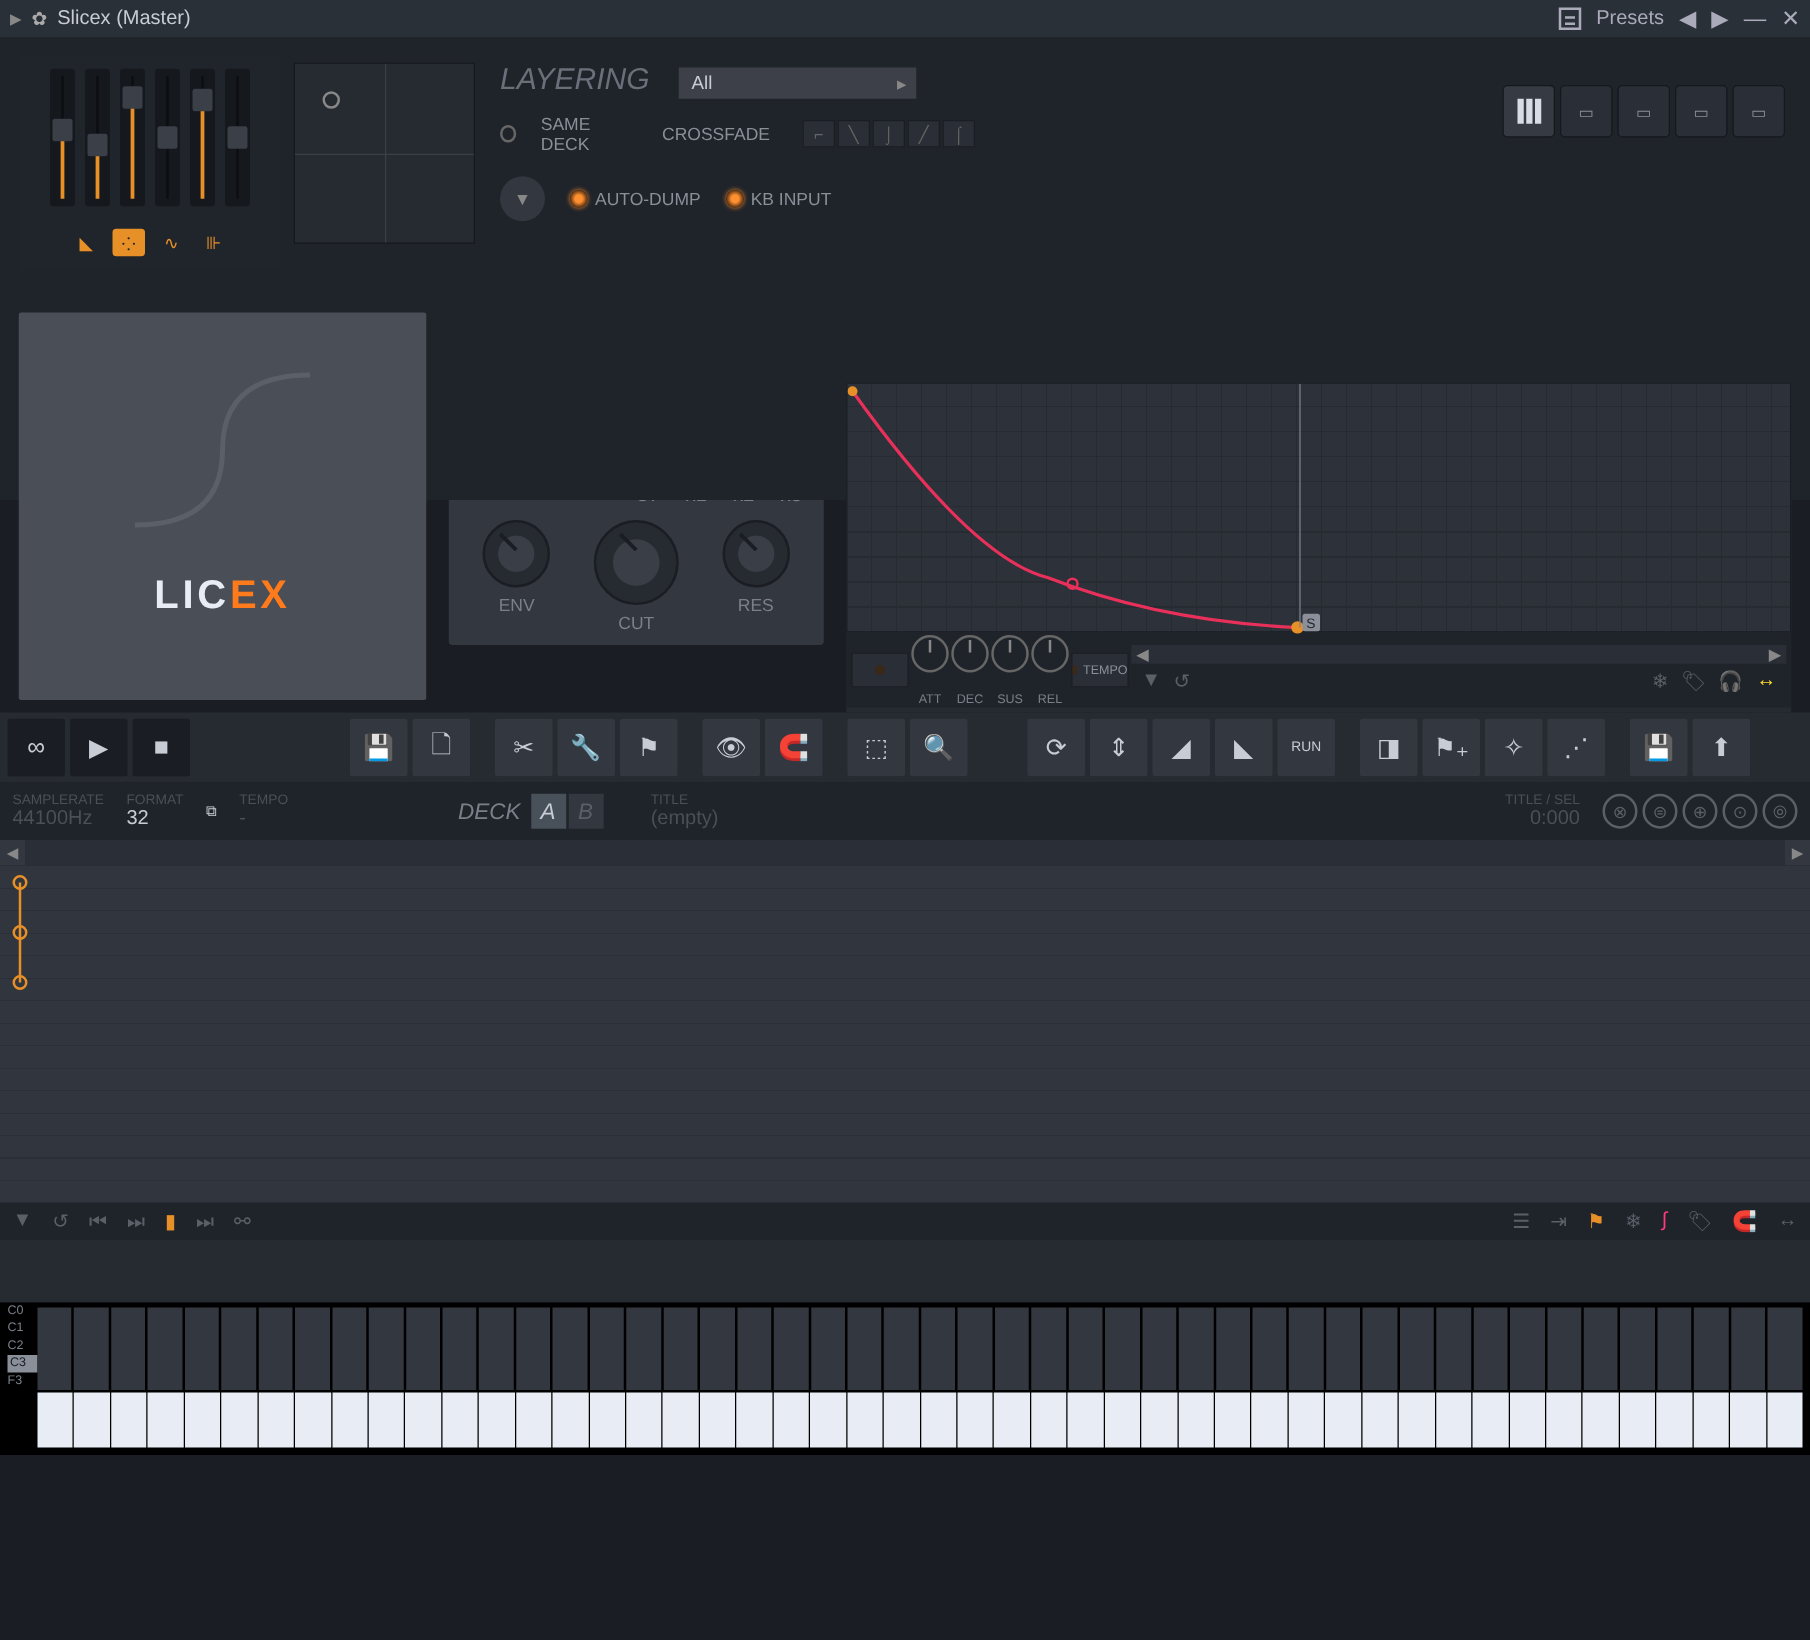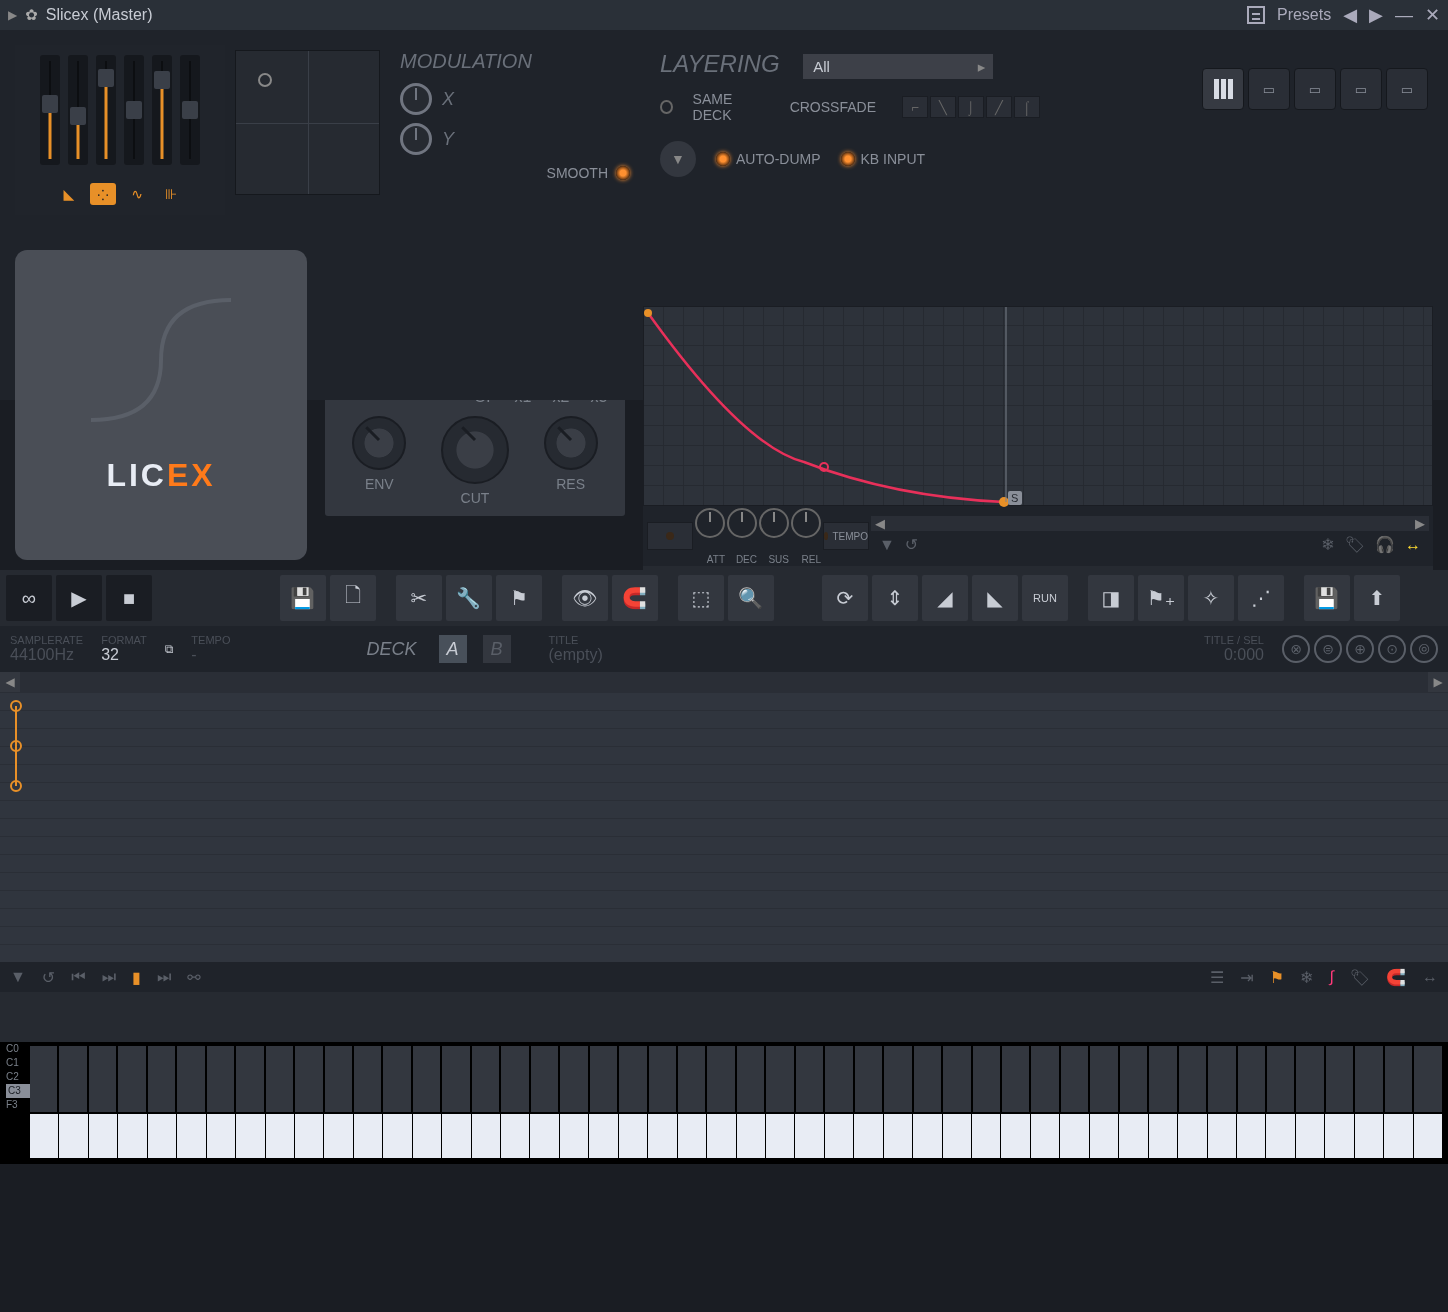--- a/index.html
+++ b/index.html
@@ -70,21 +70,21 @@
 .logo-text .lic { color:#d8dce4; }
 .logo-text .ex { color:#ff7a1a; }
 .view-btns { display:flex; gap:4px; margin-top:18px; justify-content:flex-end; }
 .vbtn { width:42px; height:42px; background:#2a2e36; border:1px solid #15181d; border-radius:4px; display:flex; align-items:center; justify-content:center; }
 .vbtn.active { background:#363a42; }
 .vbtn .bars { display:flex; gap:2px; }
 .vbtn .bar { width:5px; height:20px; background:#d8dce4; }
 
 
 .row2 { display:flex; gap:8px; height:320px; margin-top:-150px; }
-.sample-panel { width:292px; height:310px; background:#4a4e56; position:relative; border-radius:12px; display:flex; align-items:center; justify-content:center; flex-direction:column;text-align:right; }
+.sample-panel { width:326px; height:310px; background:#4a4e56; position:relative; border-radius:2px; display:flex; align-items:center; justify-content:center; flex-direction:column;text-align:right; }
 .sample-panel .logo2 { font-size:32px; font-weight:bold; letter-spacing:3px; margin-top:140px; }
 .sample-panel .logo2 .lic { color:#e8ecf4; }
 .sample-panel .logo2 .ex { color:#ff7a1a; }
 .sample-panel svg { position:absolute; top:30px; }
 
 .artic-panel { width:320px; padding:10px; }
 .artic-panel h3 { font-style:italic; color:#7a808a; font-size:20px; font-weight:normal; display:inline-block; }
 .artic-panel .wave-icon { color:#7a808a; margin-right:8px; font-size:16px; }
 .numtabs { display:flex; gap:2px; margin-top:10px; }
 .numtab { width:34px; height:40px; background:#33373f; display:flex; align-items:center; justify-content:center; font-size:24px; color:#5a5f68; font-style:italic; }
@@ -108,21 +108,21 @@
 .env-panel { flex:1; background:#262a31; }
 .env-tabs { display:flex; }
 .etab { flex:1; text-align:center; padding:4px; background:#3a3f48; color:#aab0ba; font-size:16px; border:1px solid #262a31; cursor:pointer; }
 .etab.active { background:#8a8f99; color:#262a31; }
 .env-graph { height:200px; background:#2d323a; position:relative; border:1px solid #1a1d23; background-image:repeating-linear-gradient(0deg,transparent,transparent 19px,#262a31 19px,#262a31 20px),repeating-linear-gradient(90deg,transparent,transparent 19px,#262a31 19px,#262a31 20px); }
 .env-graph svg { position:absolute; top:0; left:0; }
 .env-bottom { display:flex; align-items:center; gap:2px; padding:4px; background:#1f232a; height:60px; }
 .adsr-knob { width:30px; height:30px; border:2px solid #666; border-radius:50%; position:relative; }
 .adsr-knob::after { content:''; position:absolute; width:2px; height:10px; background:#888; top:2px; left:50%; transform:translateX(-50%); }
 .adsr { text-align:center; }
-.adsr .l { font-size:10px; color:#7a808a; margin-top:16px;text-align:right; }
+.adsr .l { font-size:10px; color:#7a808a; margin-top:16px; }
 .led-btn { width:46px; height:28px; background:#2a2e36; border:1px solid #1a1d23; display:flex; align-items:center; justify-content:center; gap:4px; font-size:10px; }
 .sled { width:8px; height:8px; background:#3a2818; border-radius:50%; }
 .hscroll { flex:1; height:18px; background:#2a2e36; position:relative; display:flex; align-items:center; }
 .hscroll .ar { width:18px; text-align:center; color:#888; }
 .hscroll .tr { flex:1; height:100%; background:#33373f; }
 .icon-row { display:flex; gap:10px; padding:2px 8px; align-items:center; }
 .icon-row .ic { color:#5a5f68; font-size:16px; cursor:pointer; }
 .icon-row .ic.hl { color:#ffdd30; }
 
 
@@ -131,21 +131,21 @@
 .tbtn.dk { background:#1a1d23; }
 .tgap { width:12px; }
 .tgap-lg { flex:1; }
 
 
 .infobar { height:46px; background:#1f232a; display:flex; align-items:center; padding:0 10px; gap:18px; font-size:12px; }
 .infobar .grp { display:flex; flex-direction:column; }
 .infobar .grp .h { color:#4a4f58; font-size:11px; }
 .infobar .grp .v { color:#4a4f58; font-size:16px; }
 .infobar .grp .v.on { color:#c8ccd4; }
-.deck-btns { display:flex; gap:16px; align-items:center; }
+.deck-btns { display:flex; gap:2px; align-items:center; }
 .deck-btns .lbl { font-style:italic; color:#7a808a; font-size:18px; margin-right:6px; }
 .dbtn { width:28px; height:28px; background:#48505a; display:flex; align-items:center; justify-content:center; font-size:18px; font-style:italic; color:#c8ccd4; }
 .dbtn.off { background:#33373f; color:#5a5f68; }
 .circ-btns { display:flex; gap:4px; margin-left:auto; }
 .cbtn { width:28px; height:28px; border:2px solid #5a5f68; border-radius:50%; display:flex; align-items:center; justify-content:center; color:#5a5f68; font-size:14px; }
 
 
 .wave-scroll { height:20px; background:#2a2e36; display:flex; align-items:center; }
 .wave-scroll .ar { width:20px; text-align:center; color:#888; font-size:12px; background:#33373f; height:100%; line-height:20px; }
 .wave-scroll .tr { flex:1; height:100%; }
@@ -234,35 +234,20 @@
         <span class="ibox active">⁘</span>
         <span class="ibox">∿</span>
         <span class="ibox">⊪</span>
       </div>
     </div>
 
     <div class="xypad">
         <div class="dot"></div>
       </div>
 
-    <div class="modsec">
-      <h3>MODULATION</h3>
-      <div class="modrow">
-          <div class="knob-sm"></div>
-          <span class="lbl">X</span>
-        </div>
-      <div class="modrow">
-          <div class="knob-sm"></div>
-          <span class="lbl">Y</span>
-        </div>
-      <div class="smooth-row" style="justify-content:flex-end">
-        <span style="font-size:14px">SMOOTH</span>
-        <div class="led"></div>
-      </div>
-    </div>
 
     <div class="layersec">
       <h3>LAYERING</h3>
       <div class="dropdown">All</div>
       <div class="layrow">
         <div class="radio"></div>
         <span>SAME DECK</span>
         <span style="margin-left:6px">CROSSFADE</span>
         <div class="cfbtns">
           <div class="cfbtn">⌐</div>

